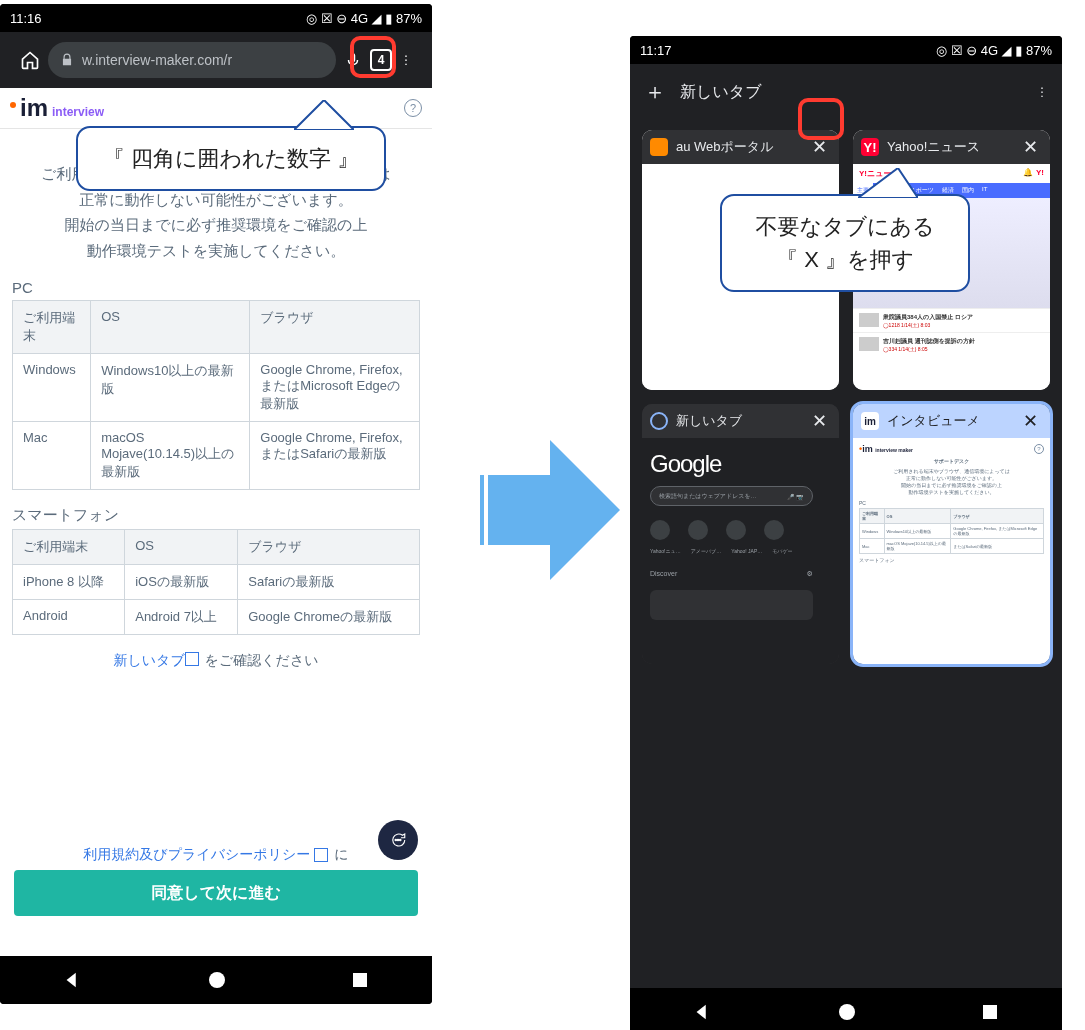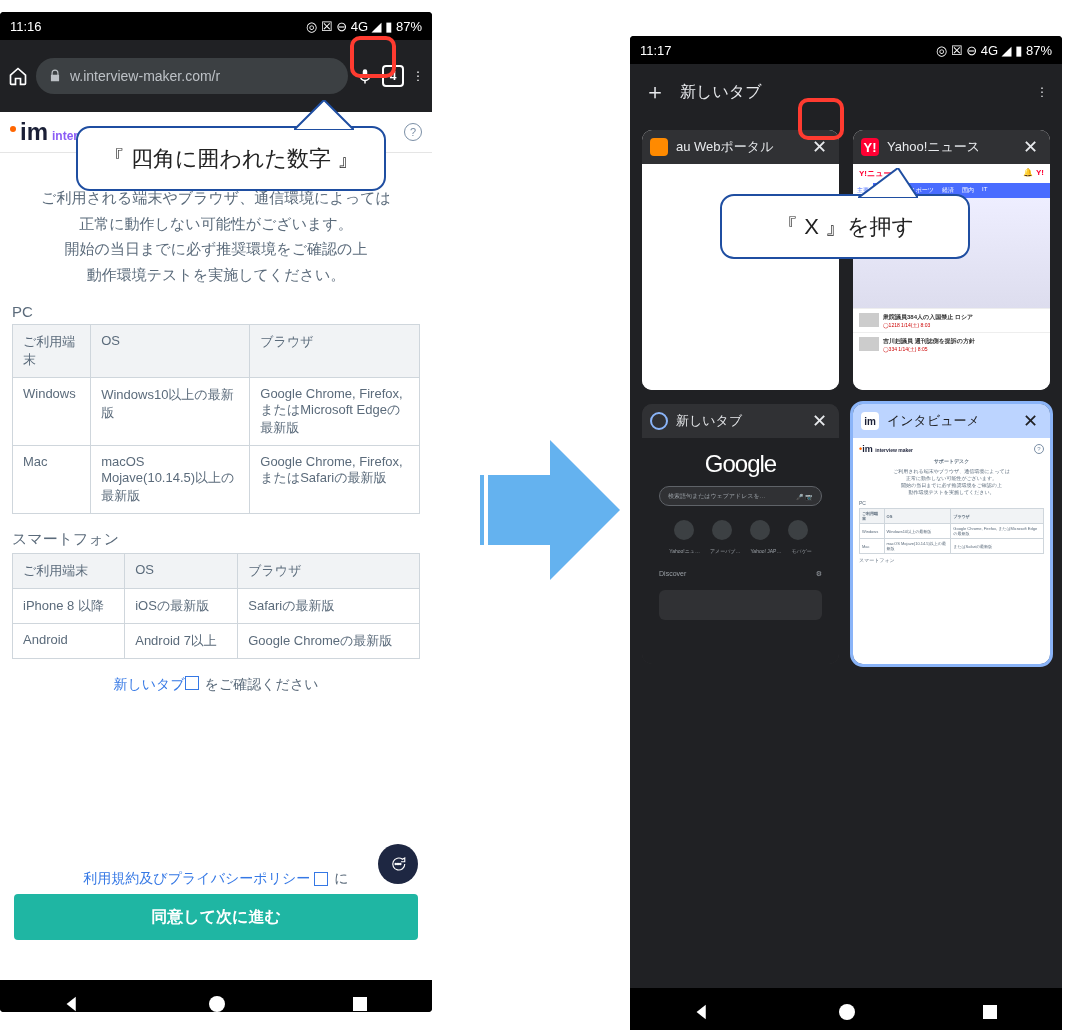--- a/index.html
+++ b/index.html
@@ -1,28 +1,28 @@
 <!DOCTYPE html>
 <html><head>
 <meta charset="utf-8">
 <style>
   * { box-sizing: border-box; margin: 0; padding: 0; }
   body { background: #fff; font-family: "Hiragino Sans", "Meiryo", sans-serif; font-size: 12px; }
   .canvas { position: relative; width: 1085px; height: 1030px; }
 
   .phone { position: absolute; width: 432px; height: 1000px; background: #000; border-radius: 4px; overflow: hidden; }
-  .phone.left { left: 0; top: 12px; }
+  .phone.left { left: 0; top: 4px; }
   .phone.right { left: 630; top: 0; margin-top: 36px; }
 
   
   .status { height: 28px; background: #000; color: #fff; display:flex; align-items:center; padding:0 10px; font-size:13px; justify-content:space-between; }
   .status .r { display:flex; gap:6px; align-items:center; }
 
   
-  .chrome-bar { height: 72px; background: #202124; display:flex; align-items:center; padding:0 8px; gap:8px; }
+  .chrome-bar { height: 56px; background: #202124; display:flex; align-items:center; padding:0 20px; gap:8px; }
   .chrome-bar .home { color:#fff; }
   .url-pill { flex:1; background:#3c4043; border-radius:20px; height:36px; display:flex; align-items:center; padding:0 12px; color:#bdc1c6; gap:8px; font-size:14px; }
   .chrome-bar .ic { color:#fff; }
   .tab-count { width:22px; height:22px; border:2px solid #fff; border-radius:4px; color:#fff; display:flex; align-items:center; justify-content:center; font-size:12px; font-weight:600;}
   .highlight-red { position:absolute; border:4px solid #ff3b30; border-radius:10px; }
 
   
   .page { background:#fff; height: calc(1000px - 28px - 56px - 48px); overflow:hidden; position:relative; }
   .page-inner { padding: 14px 12px; color:#333; }
   .top-strip { display:flex; align-items:center; justify-content:space-between; padding:6px 10px; border-bottom:1px solid #e5e5e5; }
@@ -67,21 +67,21 @@
   .yhead { background:#fff; display:flex; justify-content:space-between; padding:4px 6px; font-size:8px; color:#ff0033; font-weight:700;}
   .ytabs { display:flex; background:#496cff; color:#fff; font-size:6px;}
   .ytabs span { padding:3px 4px; }
   .ytabs span.sel { background:#fff; color:#496cff; }
   .ynews { padding:4px 6px; display:flex; gap:4px; border-top:1px solid #eee; align-items:flex-start;}
   .ynews .thumb { width:20px; height:14px; background:#ccc; flex-shrink:0;}
   .ynews .t { font-size:6px; color:#333; font-weight:700;}
   .ynews .d { font-size:5px; color:#c00;}
 
   
-  .gbody { display:flex; flex-direction:column; align-items:center; padding:12px 8px; gap:8px;}
+  .gbody { display:flex; flex-direction:column; padding:12px 8px; gap:8px;}
   .glogo { color:#fff; font-size:24px; font-weight:500; letter-spacing:-1px;}
   .gsearch { width:90%; background:#303134; border:1px solid #5f6368; border-radius:16px; height:20px; display:flex; align-items:center; padding:0 8px; font-size:6px; color:#9aa0a6; justify-content:space-between;}
   .gicons { display:flex; gap:18px; margin-top:6px;}
   .gicons .gi { width:20px; height:20px; background:#3c4043; border-radius:50%;}
   .gdisc { width:90%; display:flex; justify-content:space-between; font-size:7px; color:#9aa0a6; margin-top:8px;}
   .gcard { width:90%; height:30px; background:#303134; border-radius:6px; margin-top:4px;}
 
   
   .im-mini { padding:6px; font-size:5px; color:#5b6b7b; }
   .im-mini .h { display:flex; justify-content:space-between; align-items:center; margin-bottom:4px;}
@@ -414,16 +414,17 @@
         </span>
     </div>
   </div>
 
   <div class="highlight-red" style="left:798px; top:98px; width:46px; height:42px;"></div>
 
   <div class="callout" style="left:720px; top:194px; width:250px;">
     <svg style="position:absolute; right:50px; top:-28px;" width="60" height="30">
         <polygon points="40,0 0,30 60,30" fill="#fff" stroke="#1f4ea1" stroke-width="2"></polygon>
       </svg>
+    <div>不要なタブにある</div>
     <div>『 X 』を押す</div>
   </div>
 
 </div>
 
 </body></html>

